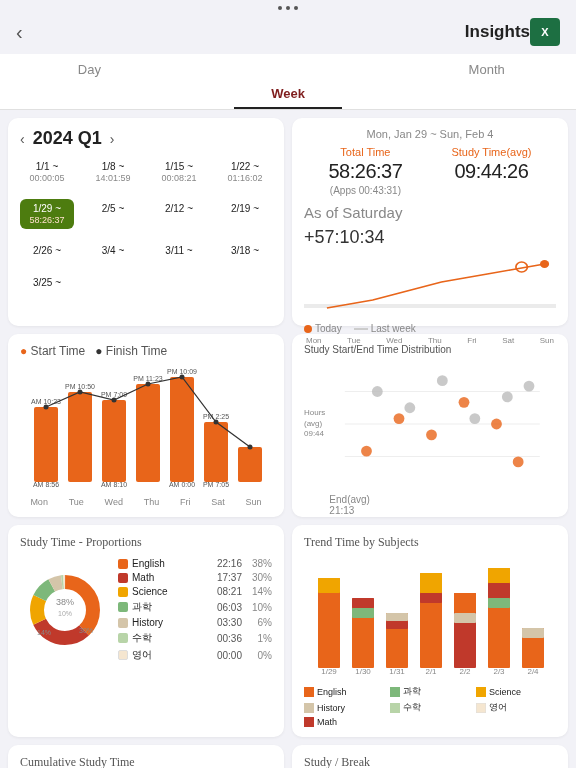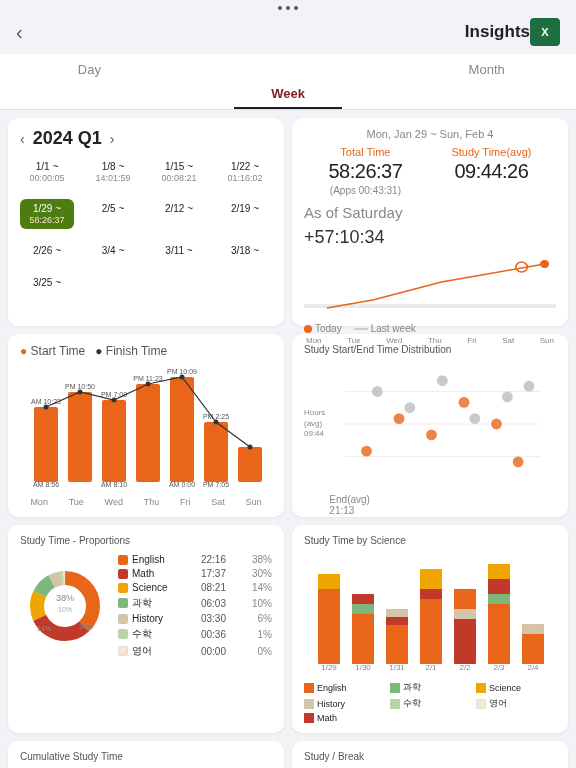--- a/index.html
+++ b/index.html
@@ -247,21 +247,21 @@
     .legend-color {
       width: 10px; height: 10px;
       border-radius: 2px;
       flex-shrink: 0;
     }
     .legend-name {
       flex: 1;
     }
     .legend-time {
       color: #555;
-      margin-right: 20px;
+      margin-right: 4px;
     }
     .legend-pct {
       color: #888;
       min-width: 22px;
       text-align: right;
     }
     .subjects-legend {
       display: grid;
       grid-template-columns: 1fr 1fr 1fr;
       gap: 3px 6px;
@@ -273,24 +273,25 @@
       align-items: center;
       gap: 3px;
     }
     .subjects-legend-color {
       width: 10px; height: 10px;
       flex-shrink: 0;
     }
 
     
     .card-title {
-      font-size: 10px;
+      font-size: 12px;
       font-weight: 500;
       color: #555;
       margin-bottom: 8px;
+      font-family: Liberation Serif, serif;
     }
 
     .x-axis-labels {
       display: flex;
       justify-content: space-around;
       font-size: 9px;
       color: #888;
       margin-top: 2px;
     }
     .x-axis-labels-7 {
@@ -599,21 +600,21 @@
             <div class="legend-color" style="background:#F5E6D0; border:1px solid #ddd;"></div>
             <span class="legend-name">영어</span>
             <span class="legend-time">00:00</span>
             <span class="legend-pct">0%</span>
           </div>
         </div>
       </div>
     </div>
 
     <div class="card">
-      <div class="card-title">Study Time by Science</div>
+      <div class="card-title">Trend Time by Subjects</div>
       <svg width="100%" height="120" viewBox="0 0 240 120">
 
         <rect x="8" y="20" width="22" height="90" fill="#E8651A" rx="1"></rect>
         <rect x="8" y="20" width="22" height="15" fill="#F0A500" rx="1"></rect>
 
         <rect x="42" y="40" width="22" height="70" fill="#E8651A" rx="1"></rect>
         <rect x="42" y="40" width="22" height="10" fill="#C0392B" rx="1"></rect>
         <rect x="42" y="50" width="22" height="10" fill="#7DB87A" rx="1"></rect>
 
         <rect x="76" y="55" width="22" height="55" fill="#E8651A" rx="1"></rect>

